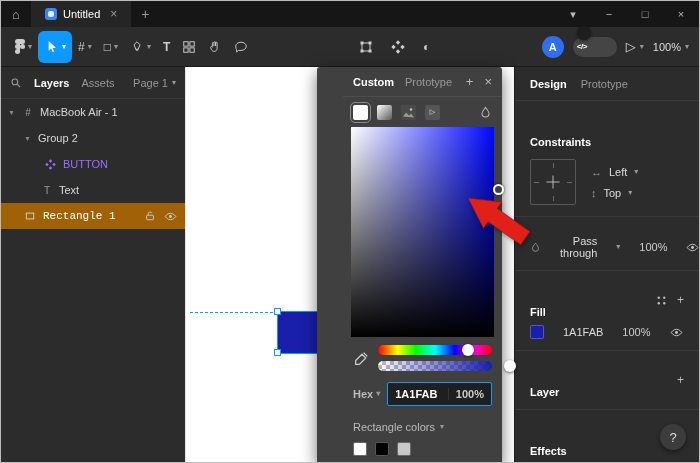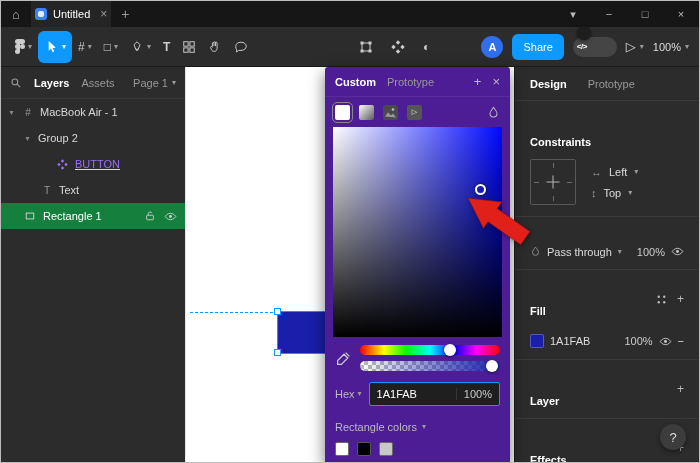--- a/index.html
+++ b/index.html
@@ -4,21 +4,21 @@
 <style>
   * { box-sizing: border-box; margin: 0; padding: 0; }
   body { background:#666; font-family:"Liberation Sans", sans-serif; }
   .app{
     position:relative; width:700px; height:463px; background:#1e1e1e;
     color:#d6d6d6; font-size:11px; overflow:hidden; border:1px solid #bdbdbd;
   }
   
   .titlebar{height:26px;background:#161616;display:flex;align-items:center;color:#bbb;}
   .home{width:30px;text-align:center;font-size:13px;cursor:default;}
-  .tab{height:26px;display:flex;align-items:center;gap:6px;background:#252525;padding:0 4px;}
+  .tab{height:26px;display:flex;align-items:center;gap:6px;background:#252525;padding:0 14px;}
   .file-icon{width:12px;height:12px;border-radius:3px;background:#3b82f6;display:inline-block;position:relative;}
   .file-icon::after{content:"";position:absolute;left:3px;top:3px;width:6px;height:6px;border-radius:2px;background:rgba(255,255,255,.85);}
   .tab-title{color:#fff;}
   .tab-close{color:#999;font-size:12px;margin-left:4px;}
   .newtab{width:28px;text-align:center;color:#999;font-size:14px;}
   .win-controls{margin-left:auto;display:flex;}
   .win-btn{width:36px;text-align:center;color:#bbb;font-size:11px;line-height:26px;}
   
   .toolbar{height:40px;background:#2c2c2c;display:flex;align-items:center;padding:0 8px;position:relative;border-bottom:1px solid #191919;}
   .tool{height:32px;display:flex;align-items:center;justify-content:center;padding:0 6px;gap:3px;color:#ccc;border-radius:6px;}
@@ -38,78 +38,78 @@
   .present .tool-glyph{font-size:13px;}
   
   .main{position:absolute;top:66px;left:0;right:0;bottom:0;display:flex;}
   
   .left-panel{width:185px;background:#2c2c2c;border-right:1px solid #e5e5e5;display:flex;flex-direction:column;flex:none;}
   .panel-tabs{height:32px;display:flex;align-items:center;gap:12px;padding:0 9px;border-bottom:1px solid rgba(255,255,255,.06);}
   .ptab{color:#999;}
   .ptab.active{color:#fff;font-weight:bold;}
   .page-select{margin-left:auto;color:#999;display:flex;align-items:center;gap:4px;}
   .layer-row{height:26px;display:flex;align-items:center;gap:6px;color:#d9d9d9;padding-right:8px;}
-  .layer-row.selected{background:#15803d;color:#fff;}
+  .layer-row.selected{background:#a16207;color:#fff;font-family:Liberation Mono, monospace;}
   .layer-icon{width:12px;text-align:center;color:#9a9a9a;font-size:10px;flex:none;}
   .layer-chev{width:9px;text-align:center;font-size:8px;color:#888;flex:none;}
   .component-text{color:var(--component,#9b6dff);}
   .row-actions{margin-left:auto;display:flex;gap:8px;align-items:center;}
   
   .canvas{flex:1;background:#fff;position:relative;overflow:hidden;}
   .sel-rect{position:absolute;left:92px;top:245px;width:58px;height:41px;background:var(--fill,#1a1fab);outline:1px solid var(--accent,#0d99ff);}
   .handle{position:absolute;width:7px;height:7px;background:#fff;border:1px solid var(--accent,#0d99ff);}
   .guide{position:absolute;left:4px;top:245px;width:88px;border-top:1px dashed var(--accent,#0d99ff);}
   
   .right-panel{width:185px;background:#2c2c2c;border-left:1px solid #1c1c1c;position:relative;flex:none;}
-  .rp-tabs{height:34px;display:flex;align-items:center;gap:21px;padding:0 15px;border-bottom:1px solid rgba(255,255,255,.07);}
+  .rp-tabs{height:34px;display:flex;align-items:center;gap:14px;padding:0 15px;border-bottom:1px solid rgba(255,255,255,.07);}
   .section{padding:11px 15px;border-bottom:1px solid rgba(255,255,255,.07);}
   .sec-head{display:flex;align-items:center;}
   .sec-title{color:#fff;font-weight:bold;margin-top:24px;}
   .sec-actions{margin-left:auto;display:flex;gap:10px;align-items:center;color:#bbb;font-size:12px;}
   .constraints-body{display:flex;gap:15px;margin-top:11px;}
   .constraint-widget{width:46px;height:46px;border:1px solid #585858;border-radius:2px;position:relative;flex:none;}
   .cw-tick{position:absolute;background:#6a6a6a;}
   .cw-tick.t{left:22px;top:3px;width:1px;height:5px;}
   .cw-tick.b{left:22px;bottom:3px;width:1px;height:5px;}
   .cw-tick.l{top:22px;left:3px;height:1px;width:5px;}
   .cw-tick.r{top:22px;right:3px;height:1px;width:5px;}
   .cw-plus{position:absolute;left:50%;top:50%;transform:translate(-50%,-50%);width:13px;height:13px;}
   .cw-plus::before{content:"";position:absolute;left:6px;top:0;width:1px;height:13px;background:#b5b5b5;}
   .cw-plus::after{content:"";position:absolute;top:6px;left:0;height:1px;width:13px;background:#b5b5b5;}
   .constraint-selects{display:flex;flex-direction:column;justify-content:center;gap:9px;}
   .cselect{display:flex;align-items:center;gap:7px;color:#ddd;}
   .cselect .cicon{color:#9a9a9a;font-size:11px;}
-  .row-line{display:flex;align-items:center;gap:6px;margin-top:17px;color:#ddd;}
+  .row-line{display:flex;align-items:center;gap:19px;margin-top:7px;color:#ddd;text-align:right;}
   .ml-auto{margin-left:auto;}
   .fill-chip{width:14px;height:14px;border-radius:2px;background:var(--fill,#1a1fab);border:1px solid rgba(255,255,255,.25);flex:none;}
   .opacity-val{color:#ccc;}
   .help-btn{position:absolute;right:13px;bottom:12px;width:26px;height:26px;border-radius:50%;background:#3c3c3c;color:#ddd;display:flex;align-items:center;justify-content:center;font-size:13px;box-shadow:0 2px 5px rgba(0,0,0,.45);}
   
-  .picker{position:absolute;left:324px;top:66px;width:185px;height:397px;background:#4c1d95;box-shadow:0 5px 16px rgba(0,0,0,.55);border-radius:3px;z-index:5;}
+  .picker{position:absolute;left:316px;top:66px;width:185px;height:397px;background:#404040;box-shadow:0 5px 16px rgba(0,0,0,.55);border-radius:3px;z-index:5;padding-left:26px;}
   .picker-head{height:30px;display:flex;align-items:center;gap:11px;padding:0 10px;border-bottom:1px solid rgba(255,255,255,.07);}
   .picker-head .ptab{font-size:11px;}
   .head-actions{margin-left:auto;display:flex;gap:11px;color:#bbb;font-size:13px;}
   .fill-types{height:30px;display:flex;align-items:center;gap:9px;padding:0 10px;}
   .chip{width:15px;height:15px;border-radius:2px;flex:none;}
   .chip.solid{background:#fff;outline:1px solid #8a8a8a;outline-offset:2px;}
   .chip.gradient{background:linear-gradient(135deg,#ffffff 0%,#5a5a5a 100%);}
   .chip.video{background:#555;display:flex;align-items:center;justify-content:center;color:#eee;font-size:7px;}
   .droplet{margin-left:auto;display:flex;}
   .sat-area{margin:0 8px;height:210px;position:relative;
     background:linear-gradient(to top,#000,rgba(0,0,0,0)),linear-gradient(to right,#fff,var(--hue,#0008ff));}
   .sat-cursor{position:absolute;left:142px;top:57px;width:11px;height:11px;border:2px solid #fff;border-radius:50%;box-shadow:0 0 3px rgba(0,0,0,.7);}
   .slider-row{display:flex;align-items:center;gap:8px;padding:8px 10px 0;}
   .sliders{flex:1;display:flex;flex-direction:column;gap:6px;}
   .slider{height:10px;border-radius:5px;position:relative;}
   .slider.hue{background:linear-gradient(to right,#f00 0%,#ff0 17%,#0f0 33%,#0ff 50%,#00f 67%,#f0f 83%,#f00 100%);}
   .slider.alpha{background:linear-gradient(to right,rgba(26,31,171,0),var(--fill,#1a1fab)),repeating-conic-gradient(#b9b9b9 0% 25%,#fff 0% 50%);background-size:auto,8px 8px;}
   .knob{position:absolute;top:-1px;width:12px;height:12px;border-radius:50%;background:#fff;box-shadow:0 1px 3px rgba(0,0,0,.55);}
   .knob.hue-k{left:84px;}
   .knob.alpha-k{left:126px;}
-  .hex-row{display:flex;align-items:center;gap:7px;padding:11px 10px 0;}
+  .hex-row{display:flex;align-items:center;gap:7px;padding:11px 10px 0;font-weight:bold;}
   .hex-label{color:#bbb;display:flex;align-items:center;gap:3px;}
   .hex-input{flex:1;height:24px;border:1px solid var(--accent,#0d99ff);border-radius:2px;display:flex;align-items:center;background:#1f1f1f;}
   .hex-value{flex:1;padding:0 7px;color:#fff;}
   .hex-opacity{padding:0 7px;color:#ccc;border-left:1px solid rgba(255,255,255,.1);}
   .doc-colors{display:flex;align-items:center;gap:5px;color:#bbb;padding:15px 10px 9px;}
   .doc-swatches{display:flex;gap:8px;padding:0 10px;}
   .swatch{width:14px;height:14px;border-radius:2px;}
   .swatch.w{background:#fff;border:1px solid #6a6a6a;}
   .swatch.k{background:#000;border:1px solid #555;}
   .swatch.g{background:#c8c8c8;border:1px solid #6a6a6a;}
@@ -226,21 +226,20 @@
           </svg>
         </span>
       </div>
       <div class="tool">
         <span class="tool-glyph">◐</span>
       </div>
     </div>
 
     <div class="right-tools">
       <div class="avatar">A</div>
-      <button class="share-btn">Share</button>
       <div class="dev-toggle">
         <span class="code">&lt;/&gt;</span>
         <span class="knob"></span>
       </div>
       <div class="present">
         <span class="tool-glyph">▷</span>
         <span class="chev">▾</span>
       </div>
       <div class="zoom">
         <span>100%</span>
@@ -269,21 +268,21 @@
 
       <div class="layer-row" style="padding-left:6px;">
         <span class="layer-chev">▾</span>
         <span class="layer-icon">#</span>
         <span>MacBook Air - 1</span>
       </div>
       <div class="layer-row" style="padding-left:22px;">
         <span class="layer-chev">▾</span>
         <span>Group 2</span>
       </div>
-      <div class="layer-row" style="padding-left:56px;text-decoration:underline;">
+      <div class="layer-row" style="padding-left:44px;">
         <span class="layer-icon">
           <svg width="11" height="11" viewBox="0 0 14 14" fill="var(--component,#9b6dff)">
             <path d="M7 .3l2.2 2.2L7 4.7 4.8 2.5z"></path>
               <path d="M2.5 4.8L4.7 7 2.5 9.2.3 7z"></path>
             <path d="M11.5 4.8L13.7 7l-2.2 2.2L9.3 7z"></path>
               <path d="M7 9.3l2.2 2.2L7 13.7l-2.2-2.2z"></path>
           </svg>
         </span>
         <span class="component-text">BUTTON</span>
       </div>

